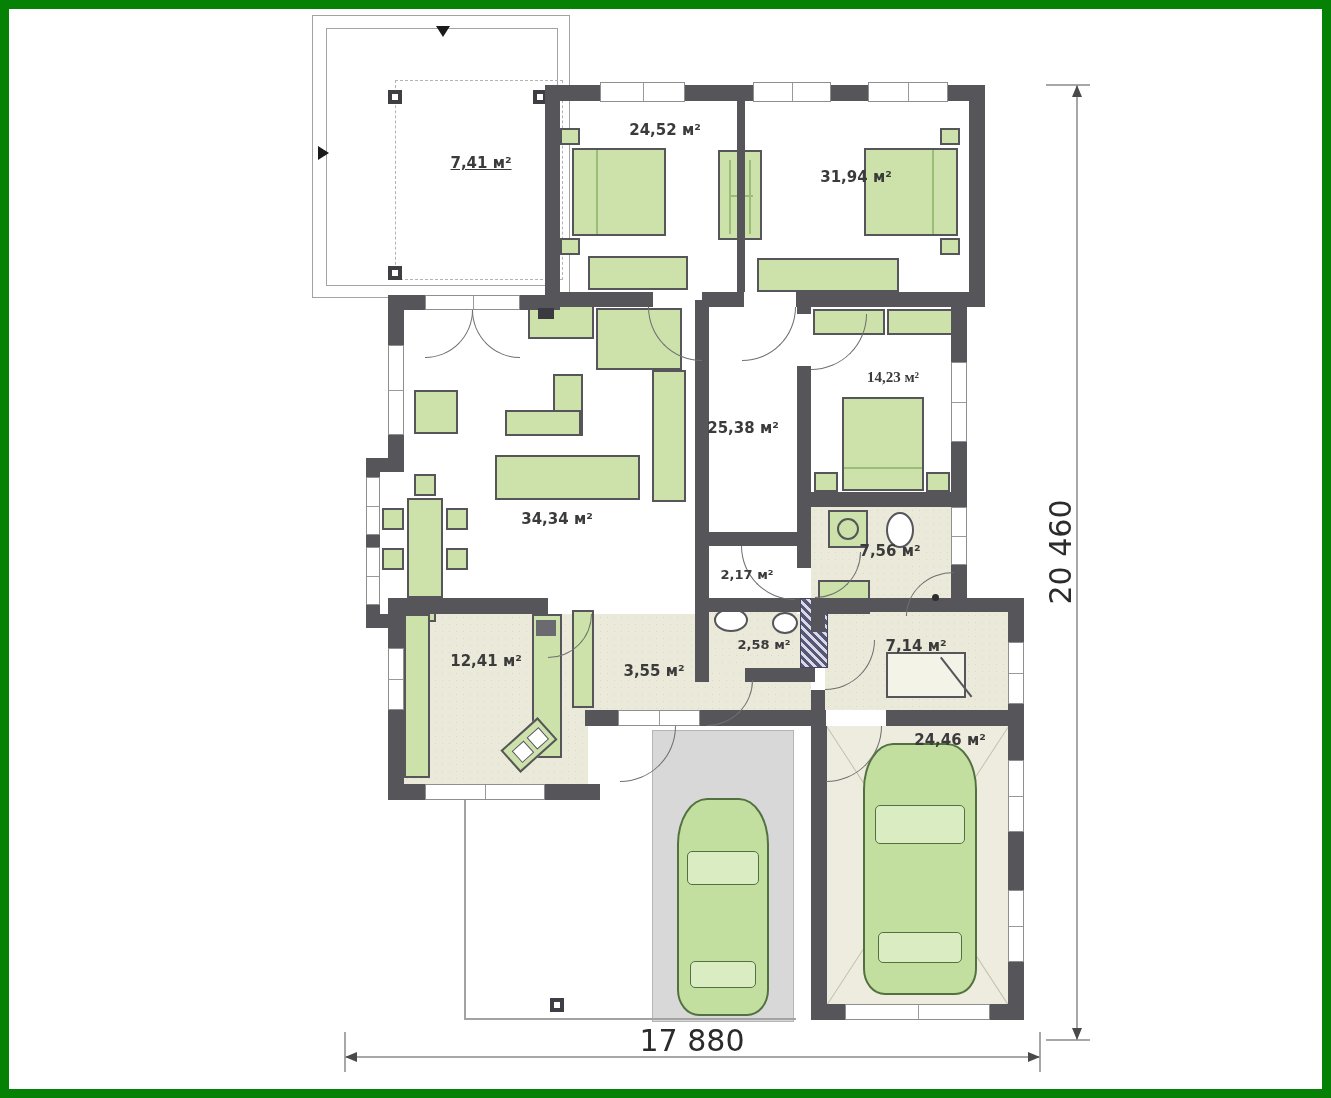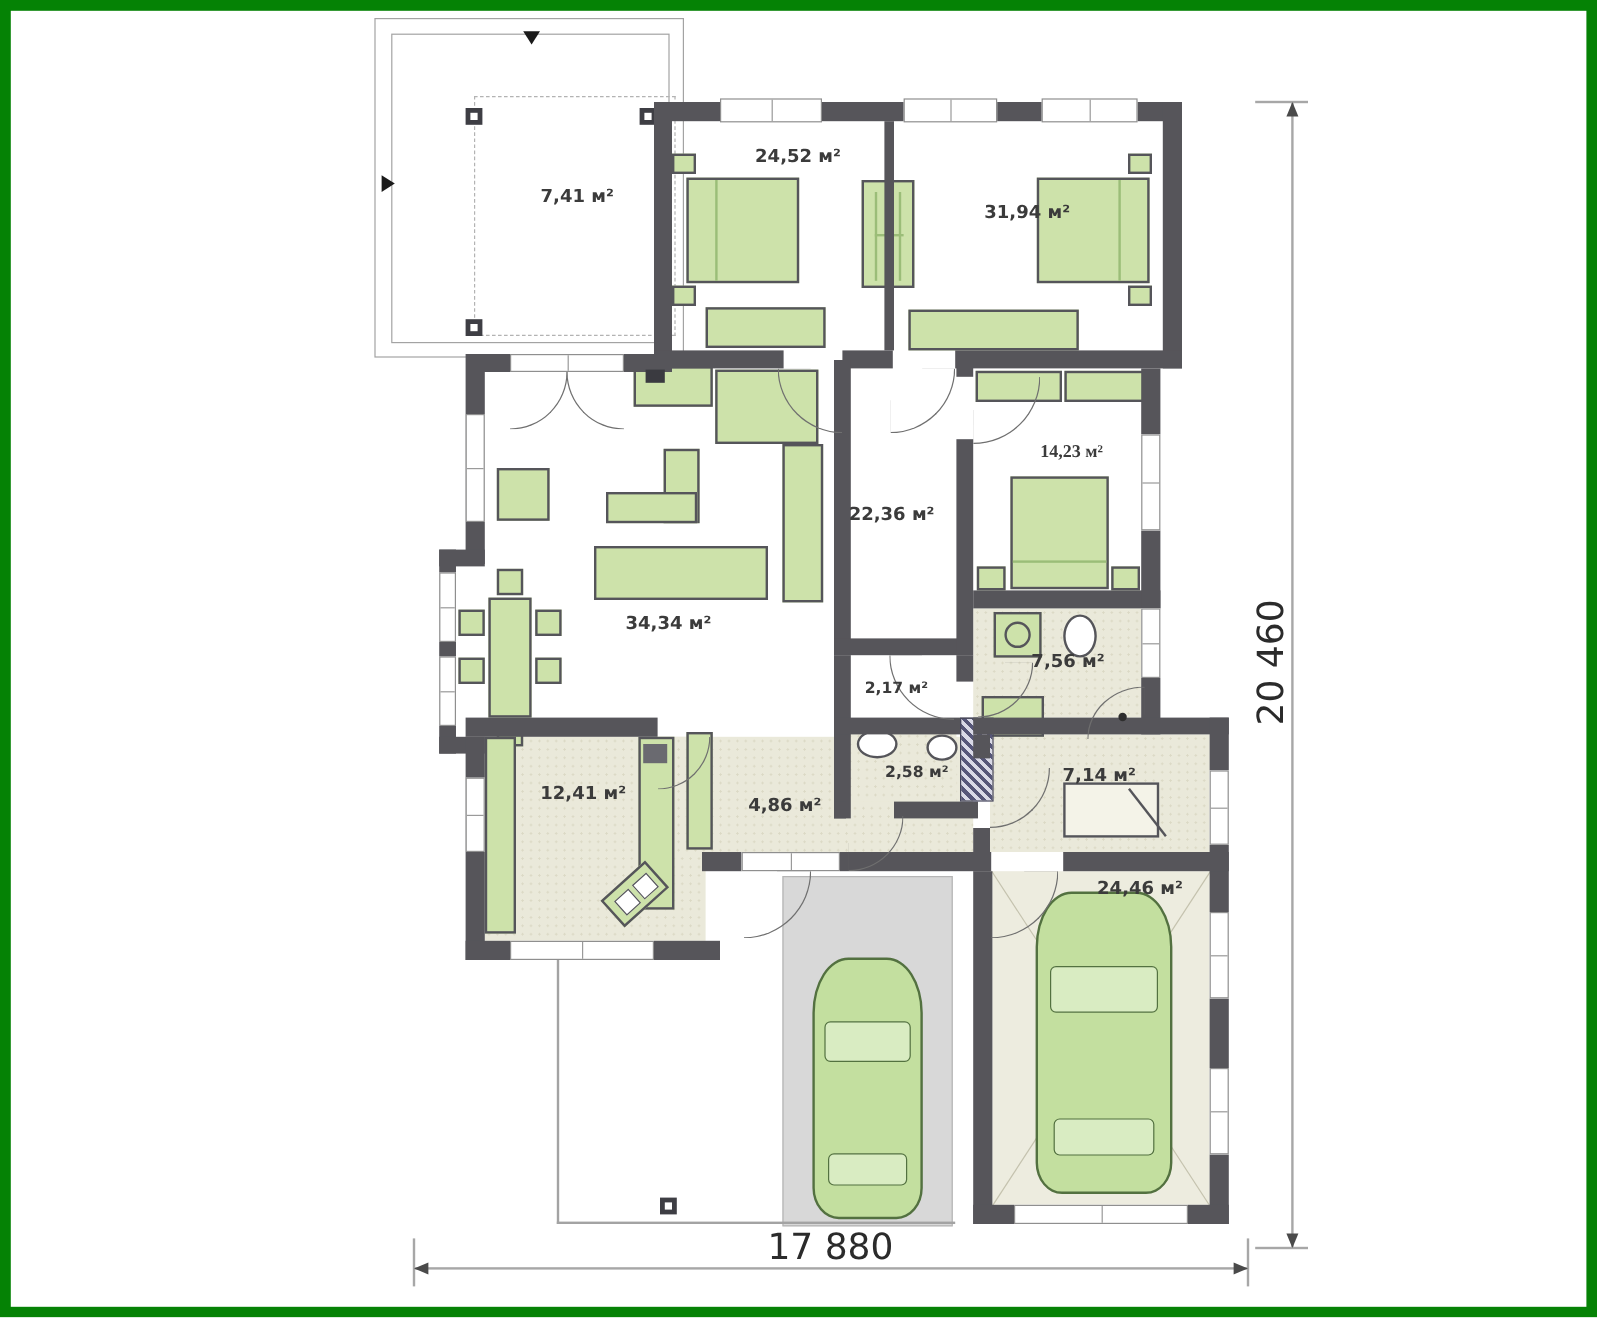--- a/index.html
+++ b/index.html
@@ -218,31 +218,31 @@
   <div class="furn" style="left:818px;top:580px;width:52px;height:34px;"></div>
   <div class="door tl" style="left:906px;top:572px;width:48px;height:44px;"></div>
   <div class="abs" style="left:932px;top:594px;width:7px;height:7px;background:#2e2e2e;border-radius:50%;z-index:6;"></div>
   <div class="abs" style="left:886px;top:652px;width:80px;height:46px;background:#f4f3e8;border:2px solid #55555a;z-index:5;box-sizing:border-box;">
     <div class="abs" style="left:52px;top:4px;width:2px;height:50px;background:#55555a;transform:rotate(-38deg);transform-origin:top left;"></div>
   </div>
 
   <div class="car" style="left:677px;top:798px;width:92px;height:218px;"></div>
   <div class="car" style="left:863px;top:743px;width:114px;height:252px;"></div>
 
-  <span class="rlabel" style="left:481px;top:163px;">7,41 м²</span>
+  <span class="rlabel" style="left:481px;top:163px;text-decoration:underline;">7,41 м²</span>
   <span class="rlabel" style="left:665px;top:130px;">24,52 м²</span>
   <span class="rlabel" style="left:856px;top:177px;">31,94 м²</span>
   <span class="rlabel" style="left:893px;top:377px;font-family:Liberation Serif, serif;">14,23 м²</span>
-  <span class="rlabel" style="left:743px;top:428px;">22,36 м²</span>
+  <span class="rlabel" style="left:743px;top:428px;">25,38 м²</span>
   <span class="rlabel" style="left:557px;top:519px;">34,34 м²</span>
   <span class="rlabel" style="left:747px;top:574px;font-size:13px;">2,17 м²</span>
   <span class="rlabel" style="left:890px;top:551px;">7,56 м²</span>
   <span class="rlabel" style="left:764px;top:644px;font-size:13px;">2,58 м²</span>
   <span class="rlabel" style="left:486px;top:661px;">12,41 м²</span>
-  <span class="rlabel" style="left:654px;top:671px;">4,86 м²</span>
+  <span class="rlabel" style="left:654px;top:671px;">3,55 м²</span>
   <span class="rlabel" style="left:916px;top:646px;">7,14 м²</span>
   <span class="rlabel" style="left:950px;top:740px;">24,46 м²</span>
 
   <div class="dline" style="left:345px;top:1056px;width:695px;height:2px;"></div>
   <div class="dline" style="left:344px;top:1032px;width:2px;height:40px;"></div>
   <div class="dline" style="left:1039px;top:1032px;width:2px;height:40px;"></div>
   <div class="tri" style="left:345px;top:1052px;border-top:5px solid transparent;border-bottom:5px solid transparent;border-right:12px solid #4a4a4a;"></div>
   <div class="tri" style="left:1028px;top:1052px;border-top:5px solid transparent;border-bottom:5px solid transparent;border-left:12px solid #4a4a4a;"></div>
   <span class="dim" style="left:692px;top:1040px;">17 880</span>
 

